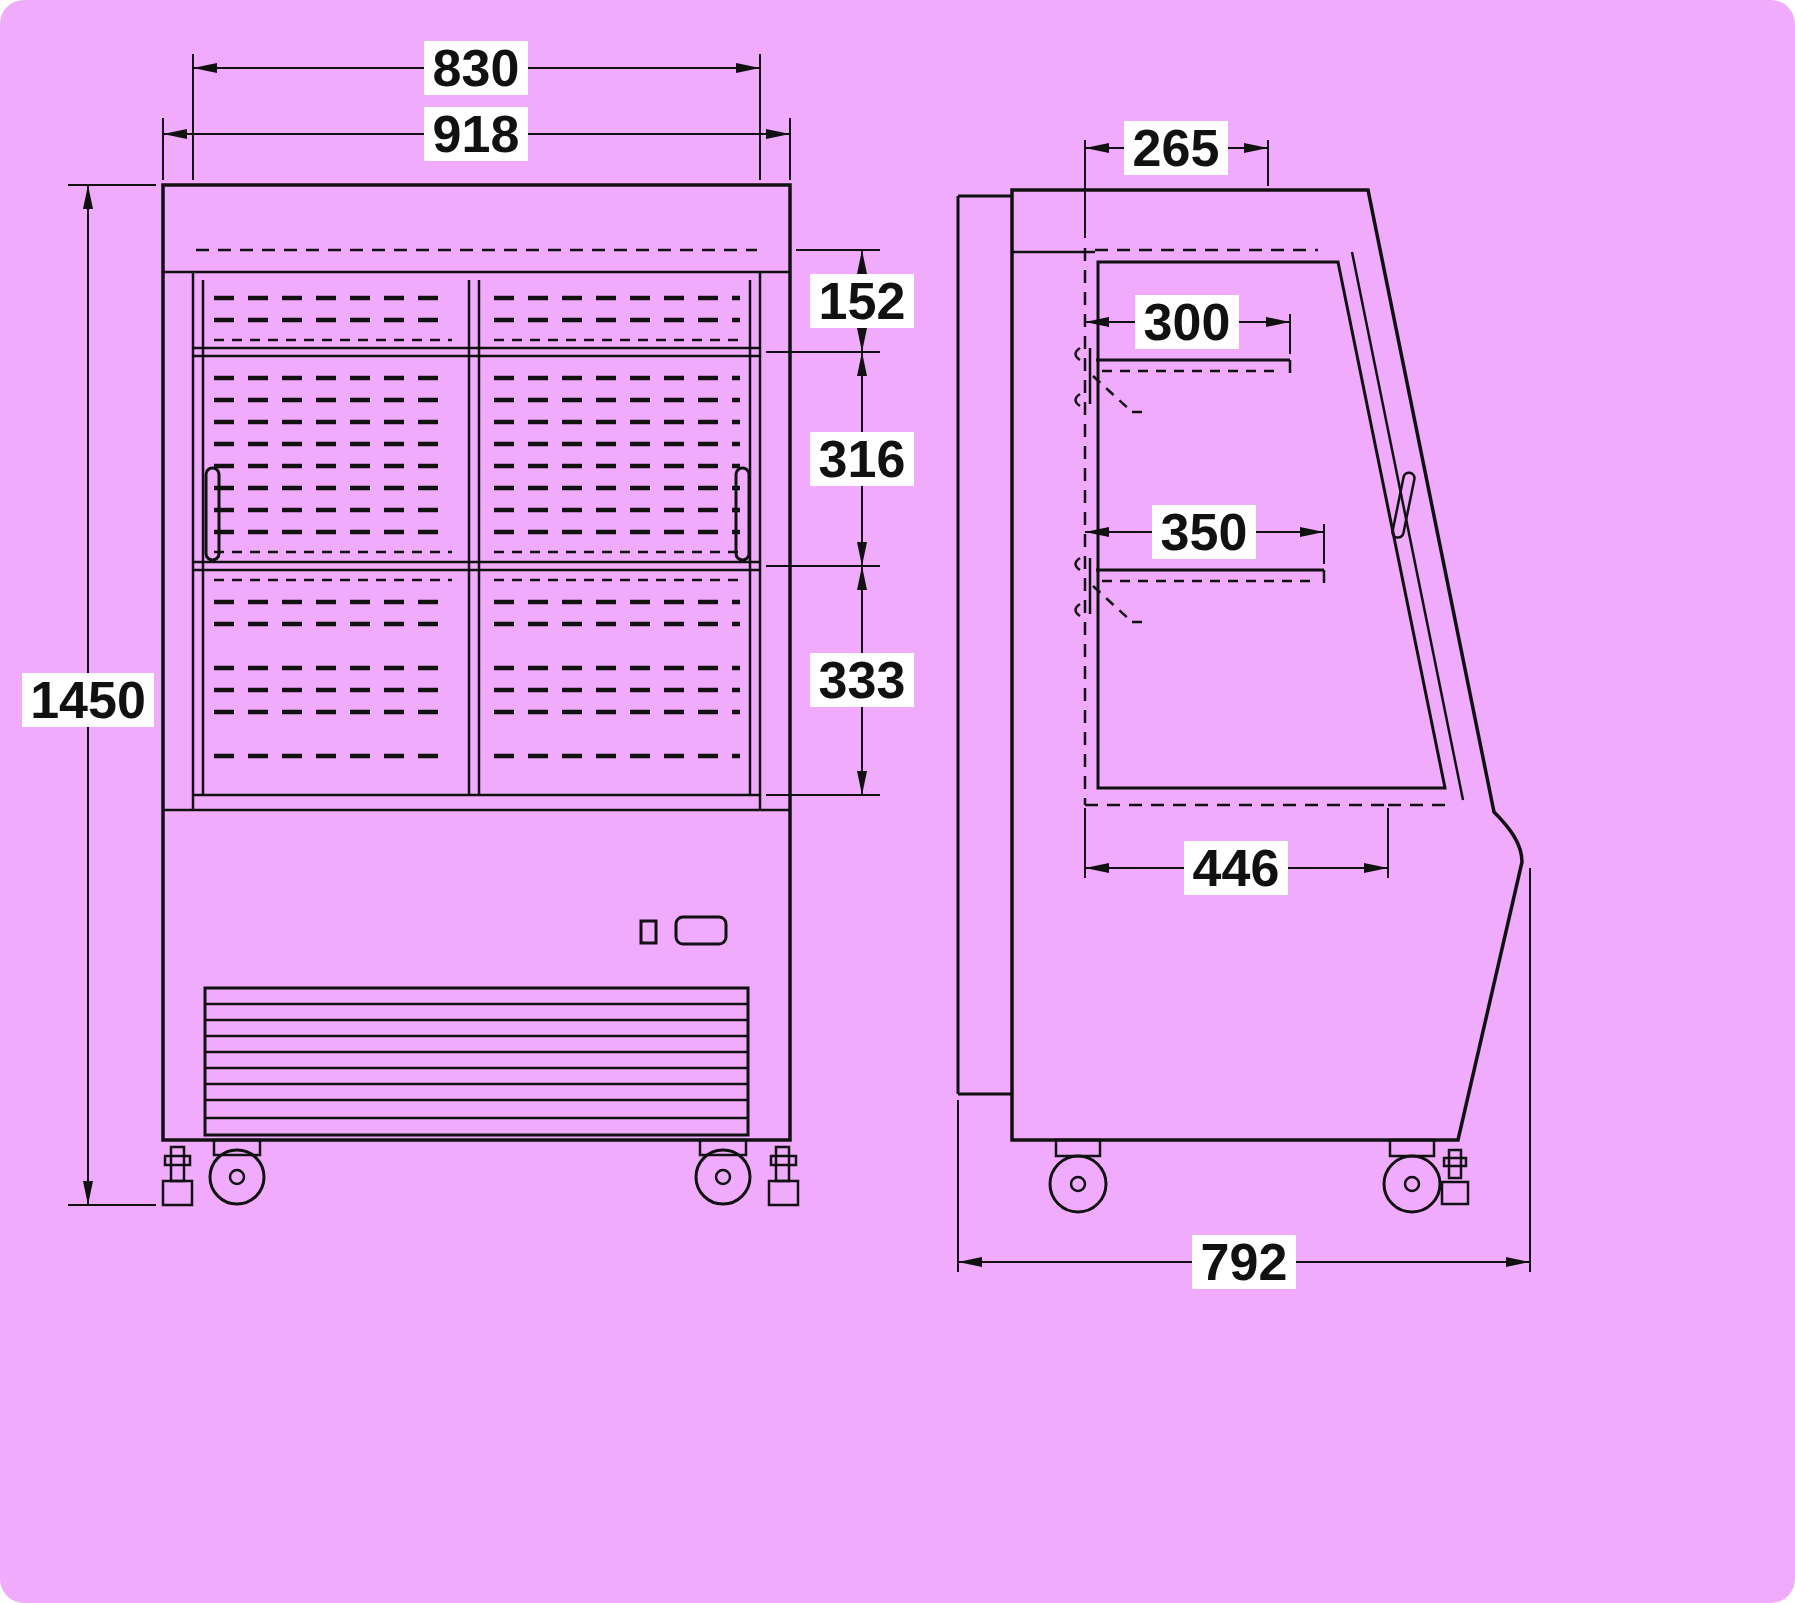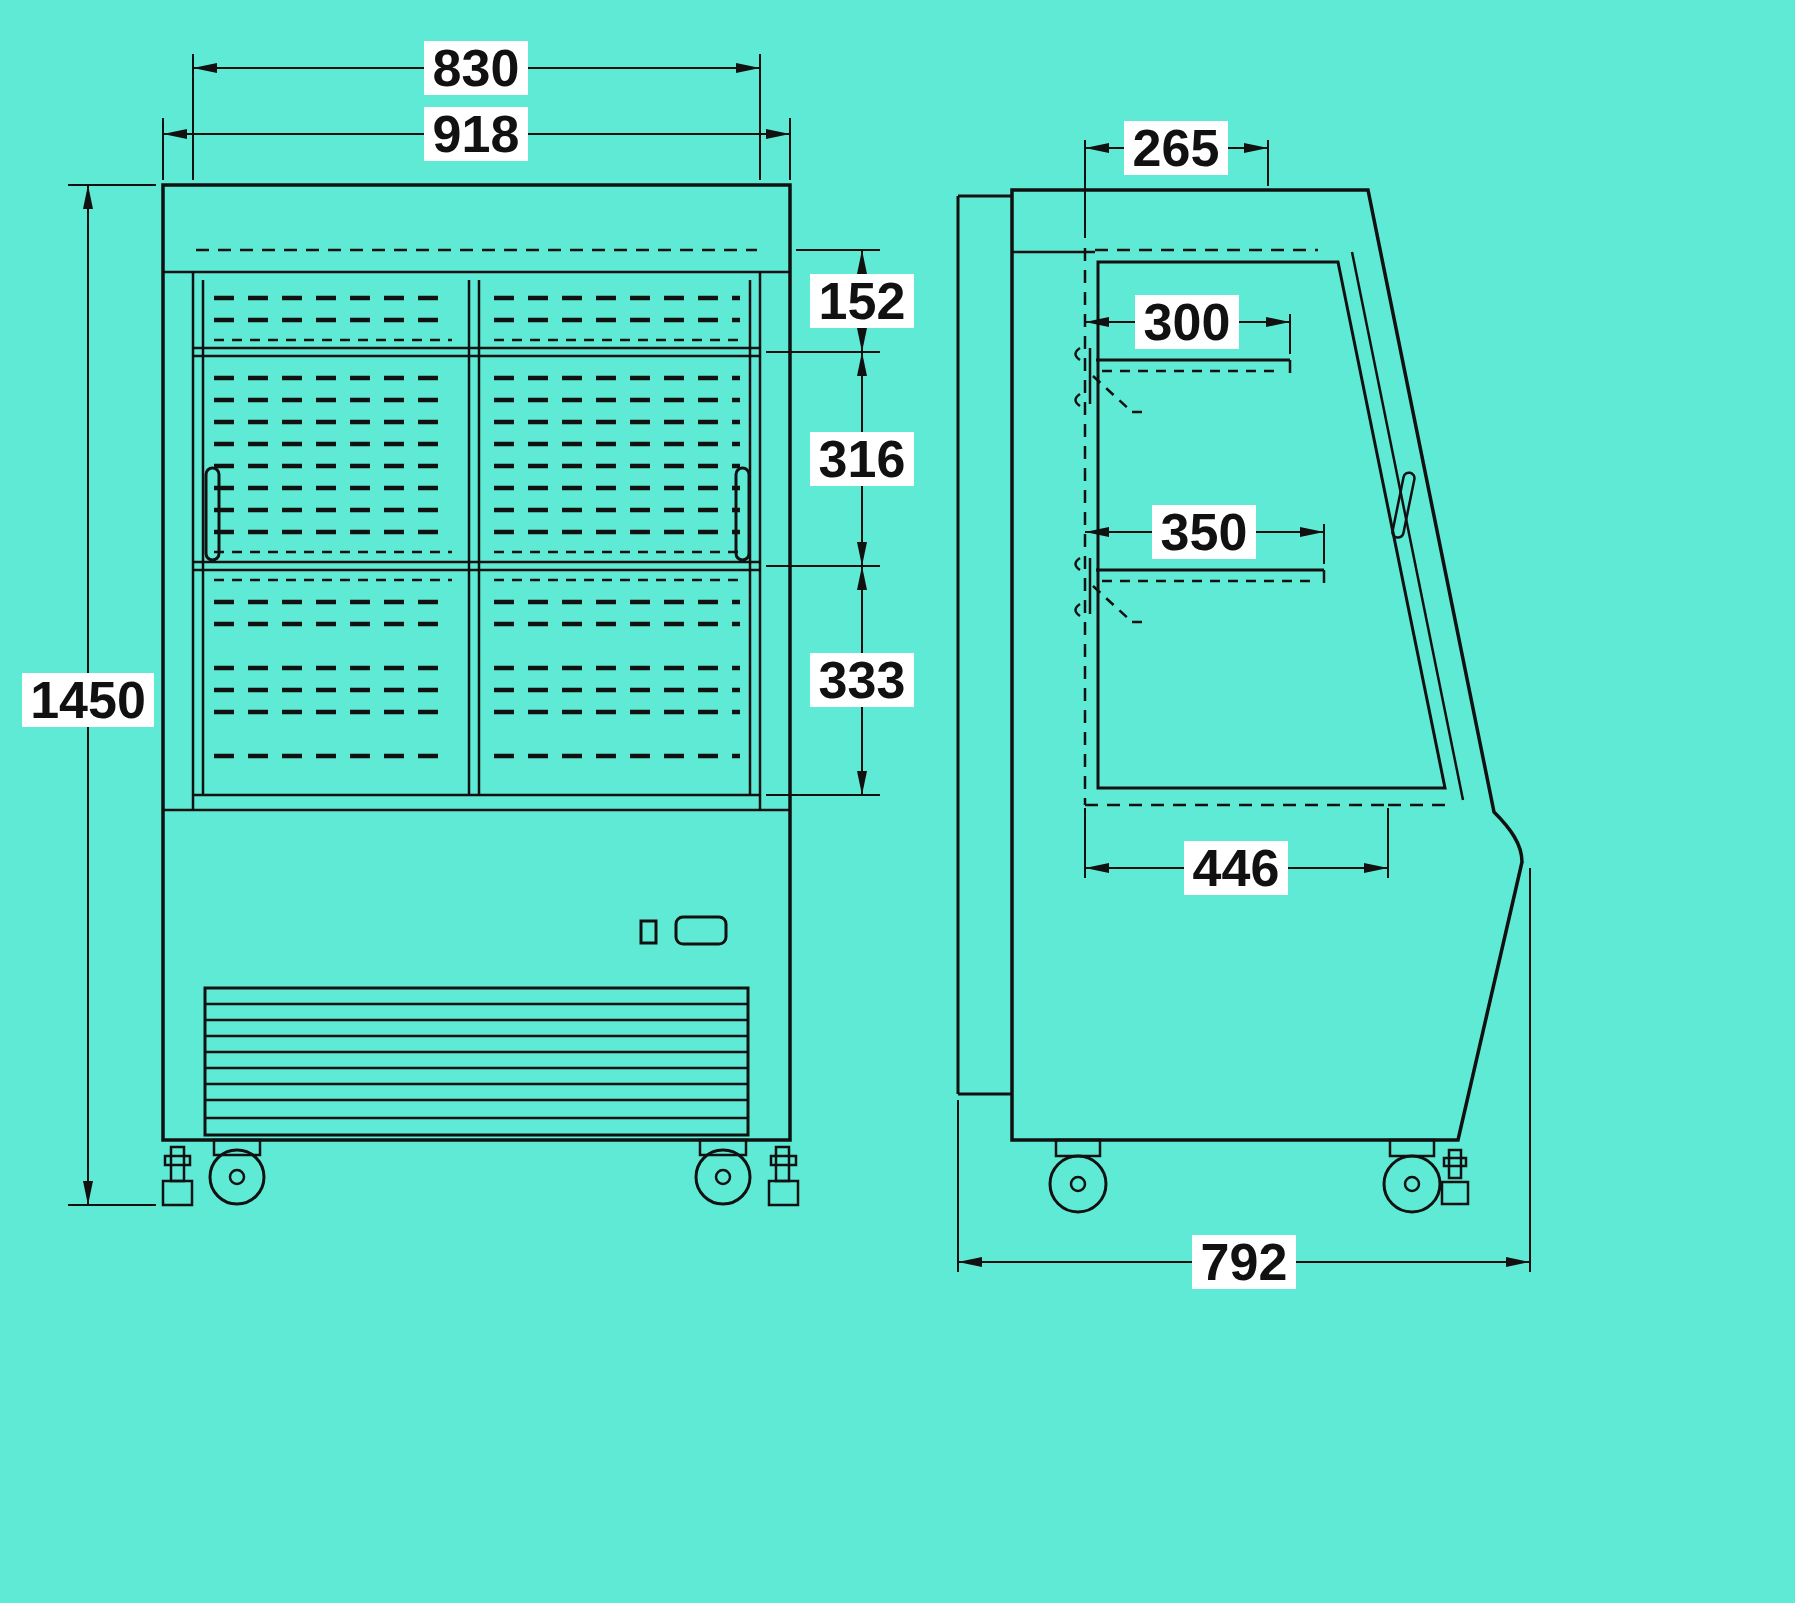--- a/index.html
+++ b/index.html
@@ -1,16 +1,16 @@
 <!DOCTYPE html>
 <html><head>
 <meta charset="utf-8">
 <style>
   html,body{margin:0;padding:0;background:#fff;}
-  .page{width:1795px;height:1603px;background:#5eead4;position:relative;font-family:"Liberation Sans",sans-serif;}
+  .page{width:1795px;height:1603px;background:#f0abfc;position:relative;font-family:"Liberation Sans",sans-serif;border-radius:24px;}
   svg{display:block;}
   .ln{stroke:#111;fill:none;stroke-linecap:butt;}
   .s35{stroke-width:3.5;}
   .s3{stroke-width:3;}
   .s25{stroke-width:2.5;}
   .dash{stroke-dasharray:20 14;stroke-width:4.5;}
   .fdash{stroke-dasharray:10 8;stroke-width:2.5;}
   .hid{stroke-dasharray:13 9;stroke-width:2.5;}
   .dim{stroke:#111;stroke-width:2;fill:none;}
   .tbg{fill:#fff;stroke:none;}

